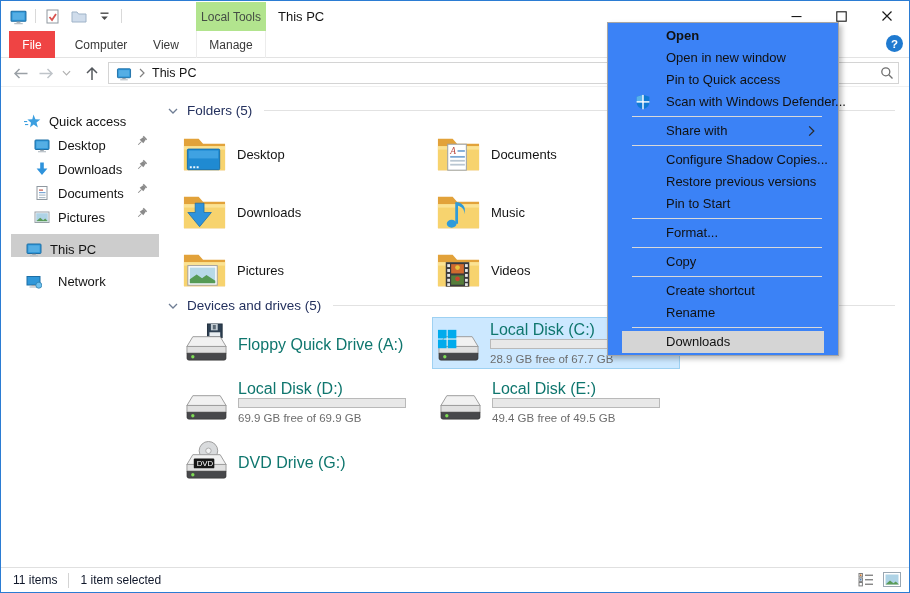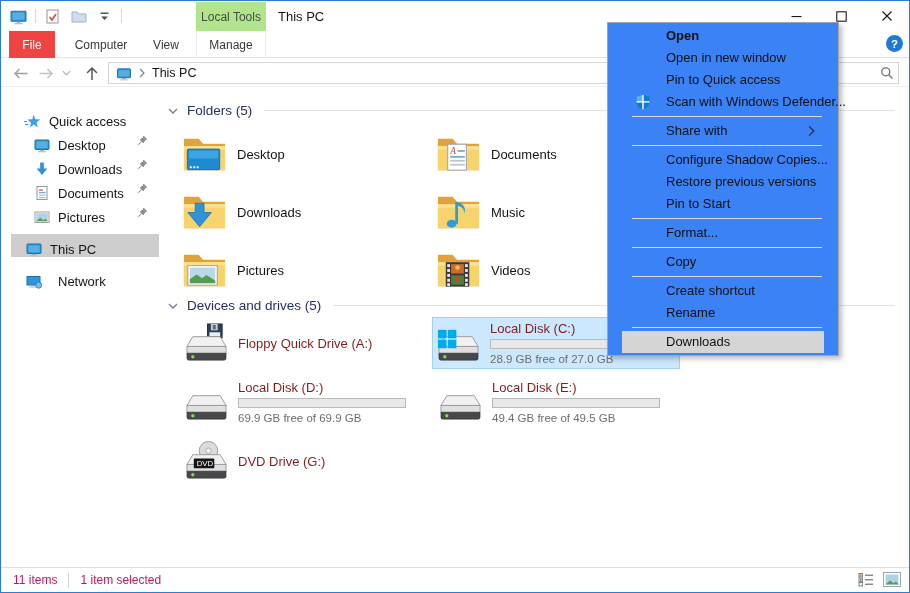--- a/index.html
+++ b/index.html
@@ -68,28 +68,28 @@
   #tile-videos{left:434px;top:243px;}
 
   
   .dtile{position:absolute;width:248px;height:52px;}
   #dtile-a{left:180px;top:317px;}
   #dtile-c{left:431px;top:316px;background:#cce8ff;border:1px solid #9ed1f2;}
   #dtile-d{left:180px;top:376px;}
   #dtile-e{left:434px;top:376px;}
   #dtile-g{left:180px;top:435px;}
   .dicon{position:absolute;left:2px;top:5px;width:47px;height:43px;}
-  .dname{position:absolute;left:57px;top:3px;font-size:13px;color:#7f1d1d;white-space:nowrap;}
+  .dname{position:absolute;left:57px;top:3px;font-size:16px;color:#0f766e;white-space:nowrap;}
   .dname.vcenter{top:18px;}
   .dbar{position:absolute;left:57px;top:21px;width:168px;height:10px;border:1px solid #b9b9b9;background:#e8e8e8;}
   .dfill{height:100%;width:0;background:#26a0da;}
   .dfree{position:absolute;left:57px;top:35px;font-size:11.5px;color:#6d6d6d;white-space:nowrap;}
 
   
-  .statusbar{position:absolute;left:0;right:0;bottom:0;height:25px;border-top:1px solid #e0e0e0;background:#fff;display:flex;align-items:center;font-size:12px;color:#be185d;}
+  .statusbar{position:absolute;left:0;right:0;bottom:0;height:25px;border-top:1px solid #e0e0e0;background:#fff;display:flex;align-items:center;font-size:12px;color:#0f172a;}
   .statusbar .s1{margin-left:12px;}
   .statusbar .sdiv{width:1px;height:15px;background:#d4d4d4;margin:0 11px;}
   .viewbtns{position:absolute;right:8px;top:4px;display:flex;gap:9px;}
 
   
   .ctxmenu{position:absolute;left:606px;top:21px;width:232px;background:#3b82f6;border:1px solid #a5a5a5;box-shadow:3px 3px 5px rgba(0,0,0,.25);padding:2px 14px;z-index:50;}
   .mi{position:relative;height:22px;line-height:22px;padding-left:44px;font-size:13px;color:#111;white-space:nowrap;}
   .mi.b{font-weight:700;}
   .mi.hl{background:#d5d5d5;}
   .mico{position:absolute;left:13px;top:3px;width:16px;height:16px;}
@@ -448,21 +448,21 @@
       <use href="#sym-drive"></use>
       <g fill="#00abec">
         <rect x="3" y="7" width="8.8" height="8.8"></rect>
           <rect x="13" y="7" width="8.8" height="8.8"></rect>
         <rect x="3" y="17" width="8.8" height="8.8"></rect>
           <rect x="13" y="17" width="8.8" height="8.8"></rect>
       </g>
     </svg>
     <span class="dname">Local Disk (C:)</span>
     <span class="dbar"><span class="dfill" style="width: 43%;"></span></span>
-    <span class="dfree">28.9 GB free of 27.0 GB</span>
+    <span class="dfree">28.9 GB free of 67.7 GB</span>
   </div>
 
   <div class="dtile" id="dtile-d">
     <svg class="dicon" viewBox="0 0 48 44">
         <use href="#sym-drive"></use>
       </svg>
     <span class="dname">Local Disk (D:)</span>
     <span class="dbar"><span class="dfill" style="width: 0%;"></span></span>
     <span class="dfree">69.9 GB free of 69.9 GB</span>
   </div>

